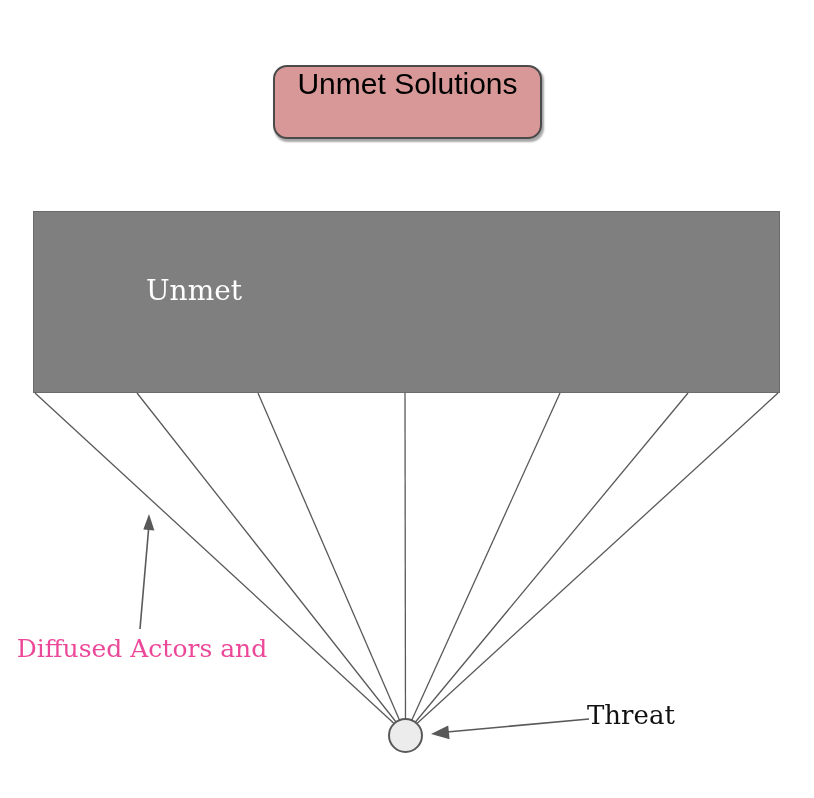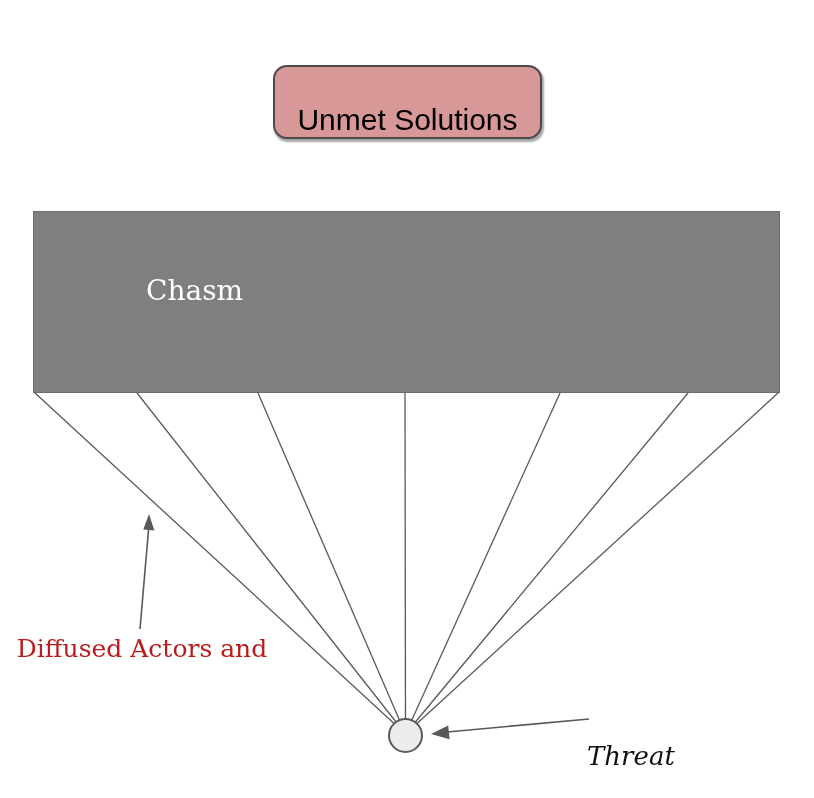--- a/index.html
+++ b/index.html
@@ -14,21 +14,21 @@
   .box-unmet {
     position: absolute;
     left: 273px; top: 65px;
     width: 269px; height: 74px;
     box-sizing: border-box;
     background: #d89898;
     border: 2px solid #4a4a4a;
     border-radius: 14px;
     box-shadow: 1.5px 2.5px 2px rgba(0,0,0,0.35);
     display: flex;
-    align-items: flex-end;
+    align-items: flex-start;
     justify-content: center;
   }
   .box-unmet span {
     font-family: "Liberation Sans", sans-serif;
     font-size: 30px;
     color: #000000;
     white-space: nowrap;
   }
   .box-chasm {
     position: absolute;
@@ -50,42 +50,41 @@
     left: 0; top: 0;
     width: 814px; height: 798px;
   }
   .diffused-label {
     position: absolute;
     left: 2px; top: 631px;
     width: 280px;
     text-align: center;
     font-size: 25px;
     line-height: 35px;
-    color: #b91c1c;
+    color: #ec4899;
   }
   .threat-label {
     position: absolute;
-    left: 587px; top: 741px;
+    left: 587px; top: 700px;
     font-size: 26px;
     color: #111111;
     white-space: nowrap;
-    font-style: italic;
   }
 </style>
 </head>
 <body>
 
 <div class="canvas">
 
   <div class="box-unmet">
     <span>Unmet Solutions</span>
   </div>
 
   <div class="box-chasm">
-    <span class="chasm-label">Chasm</span>
+    <span class="chasm-label">Unmet</span>
   </div>
 
   <svg class="svg-layer" id="fan-svg" viewBox="0 0 814 798">
       <line x1="405.5" y1="734" x2="778" y2="393" stroke="#595959" stroke-width="1.3"></line>
       <line x1="405.5" y1="734" x2="688" y2="393" stroke="#595959" stroke-width="1.3"></line>
       <line x1="405.5" y1="734" x2="560" y2="393" stroke="#595959" stroke-width="1.3"></line>
       <line x1="405.5" y1="734" x2="405" y2="393" stroke="#595959" stroke-width="1.3"></line>
       <line x1="405.5" y1="734" x2="258" y2="393" stroke="#595959" stroke-width="1.3"></line>
       <line x1="405.5" y1="734" x2="137" y2="393" stroke="#595959" stroke-width="1.3"></line>
       <line x1="405.5" y1="734" x2="35" y2="393" stroke="#595959" stroke-width="1.3"></line>

